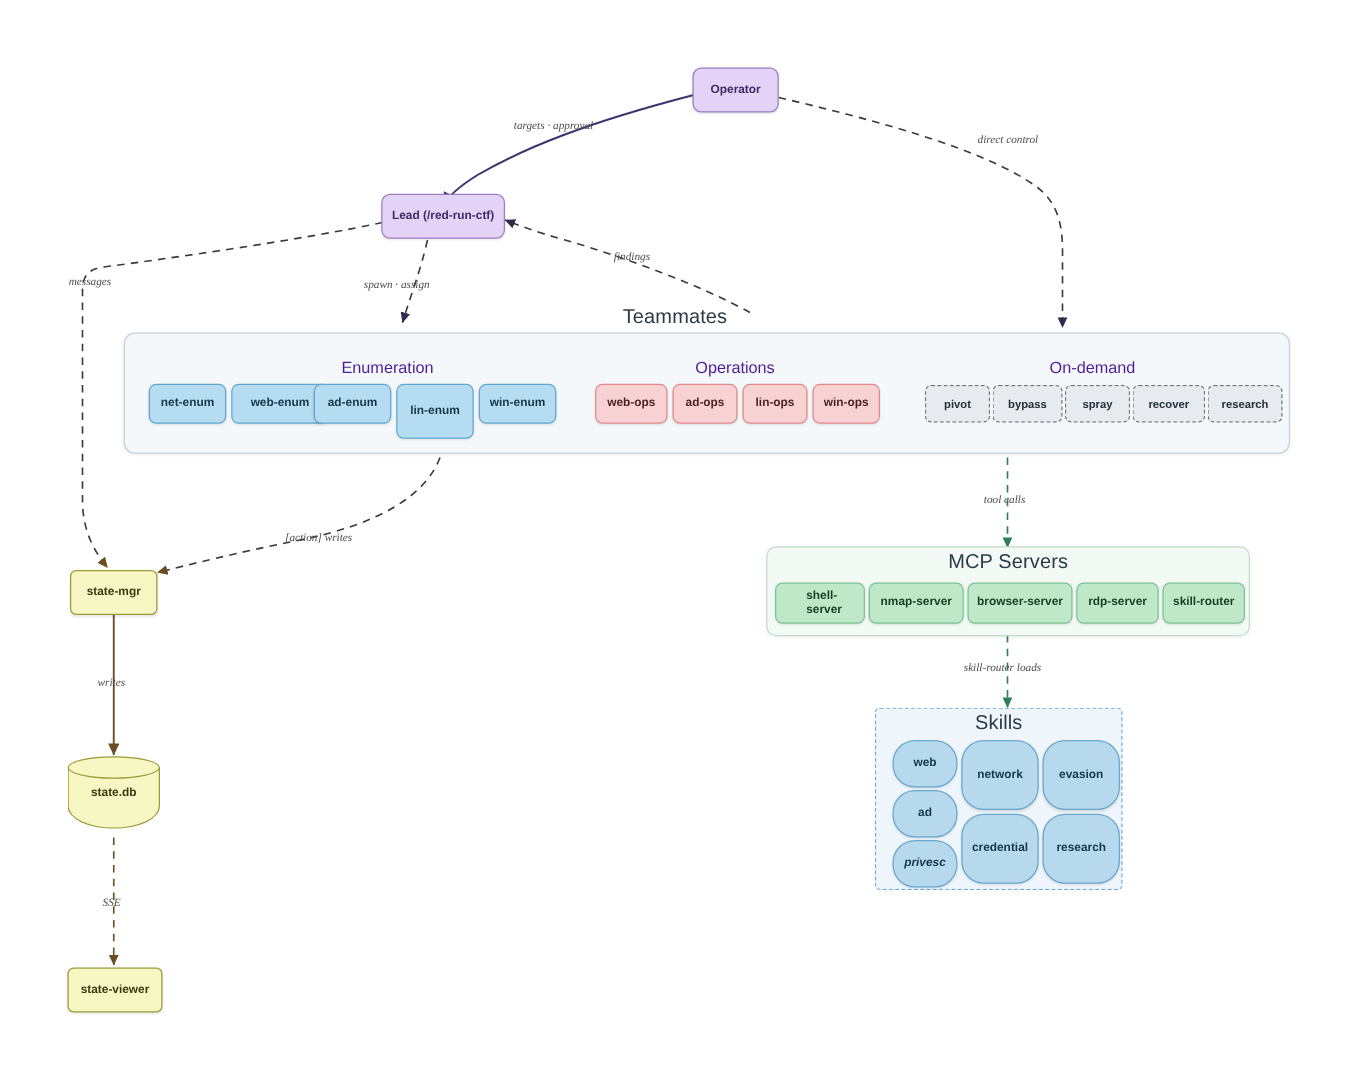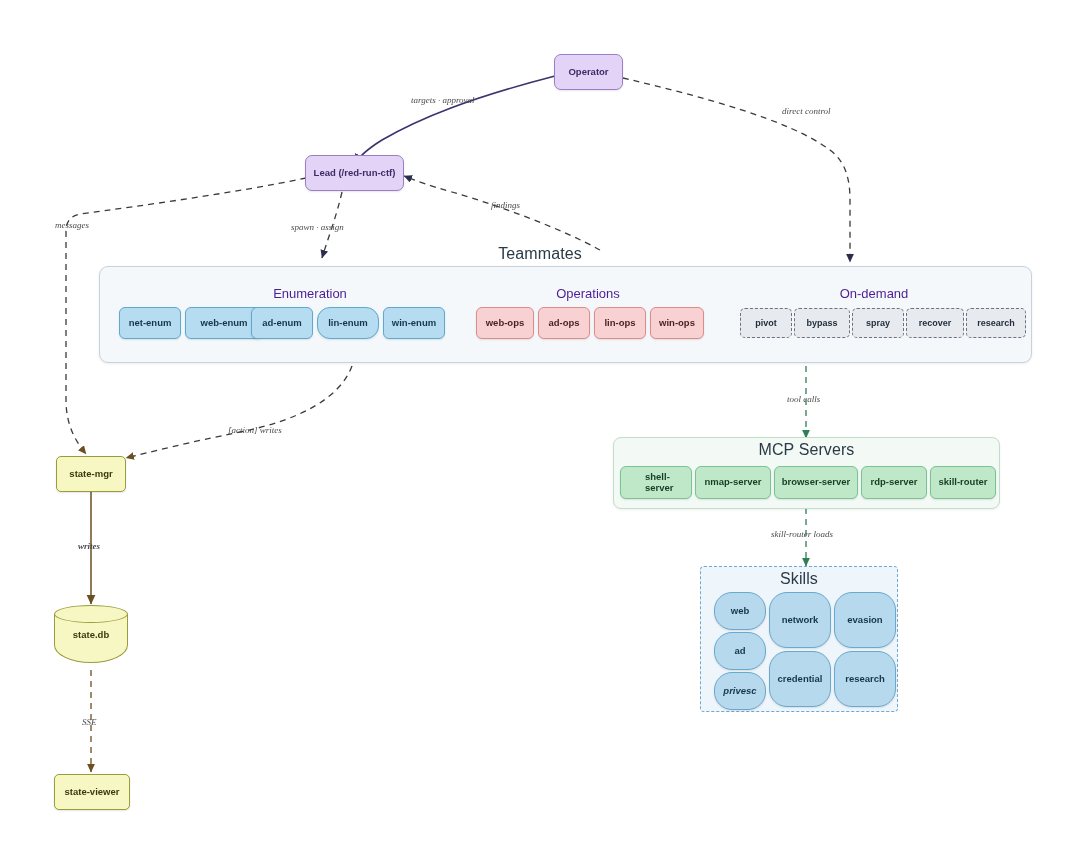--- a/index.html
+++ b/index.html
@@ -216,35 +216,35 @@
   </svg>
 
   <div class="edge-label" style="left:411px; top:95px;">targets · approval</div>
   <div class="edge-label" style="left:782px; top:106px;">direct control</div>
   <div class="edge-label" style="left:55px;  top:220px;">messages</div>
   <div class="edge-label" style="left:291px; top:222px;">spawn · assign</div>
   <div class="edge-label" style="left:491px; top:200px;">findings</div>
   <div class="edge-label" style="left:228px; top:425px;">[action] writes</div>
   <div class="edge-label" style="left:787px; top:394px;">tool calls</div>
   <div class="edge-label" style="left:771px; top:529px;">skill-router loads</div>
-  <div class="edge-label" style="left:78px;  top:541px;font-weight:bold;">writes</div>
+  <div class="edge-label" style="left:78px;  top:541px;">writes</div>
   <div class="edge-label" style="left:82px;  top:717px;">SSE</div>
 
   <div class="node n-purple" style="left:554px; top:54px; width:69px; height:36px;">Operator</div>
 
   <div class="node n-purple" style="left:305px; top:155px; width:99px; height:36px;">Lead (/red-run-ctf)</div>
 
   <div class="cluster-title" style="left:0; top:245px;">Teammates</div>
   <div class="cluster c-teammates" style="left:99px; top:266px; width:933px; height:97px;"></div>
 
   <div class="group-title" style="left:180px; top:286px; width:260px;">Enumeration</div>
   <div class="node n-blue" style="left:119px; top:307px; width:62px; height:32px;">net-enum</div>
   <div class="node n-blue" style="left:185px; top:307px; width:78px; height:32px;">web-enum</div>
   <div class="node n-blue" style="left:251px; top:307px; width:62px; height:32px;">ad-enum</div>
-  <div class="node n-blue" style="left:317px; top:307px; width:62px; height:32px;border-radius:13px;">lin-enum</div>
+  <div class="node n-blue" style="left:317px; top:307px; width:62px; height:44px;">lin-enum</div>
   <div class="node n-blue" style="left:383px; top:307px; width:62px; height:32px;">win-enum</div>
 
   <div class="group-title" style="left:475px; top:286px; width:226px;">Operations</div>
   <div class="node n-red" style="left:476px; top:307px; width:58px; height:32px;">web-ops</div>
   <div class="node n-red" style="left:538px; top:307px; width:52px; height:32px;">ad-ops</div>
   <div class="node n-red" style="left:594px; top:307px; width:52px; height:32px;">lin-ops</div>
   <div class="node n-red" style="left:650px; top:307px; width:54px; height:32px;">win-ops</div>
 
   <div class="group-title" style="left:740px; top:286px; width:268px;">On-demand</div>
   <div class="node n-dashed" style="left:740px; top:308px; width:52px; height:30px;">pivot</div>

